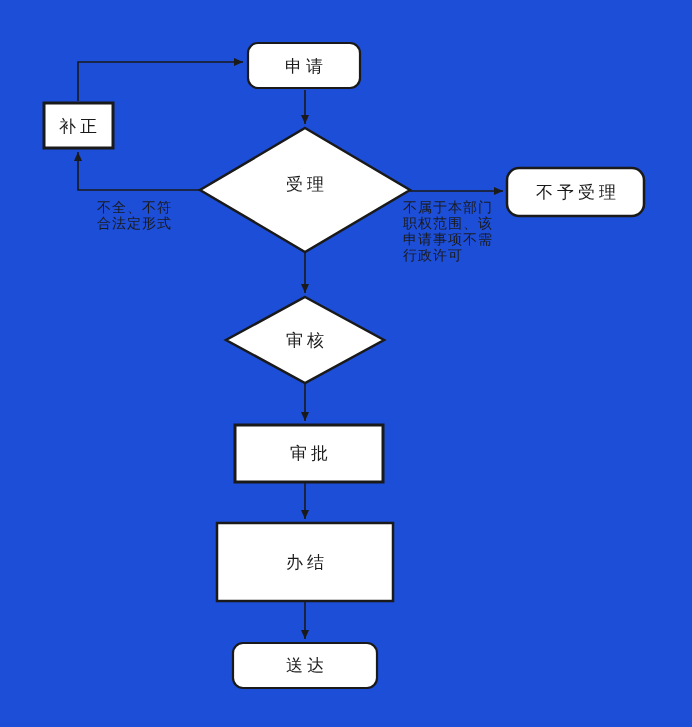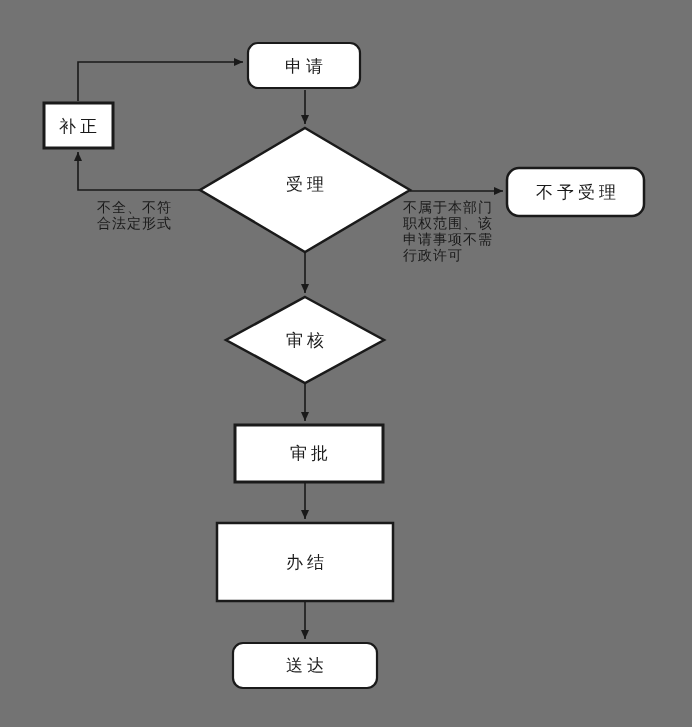--- a/index.html
+++ b/index.html
@@ -4,21 +4,21 @@
 <style>
   html, body {
     margin: 0;
     padding: 0;
     background: #ffffff;
   }
   .canvas {
     position: relative;
     width: 692px;
     height: 727px;
-    background: #737373;
+    background: #1d4ed8;
     font-family: "Liberation Sans", "DejaVu Sans", sans-serif;
   }
   svg {
     display: block;
   }
   .node-shape {
     fill: #ffffff;
     stroke: #1a1a1a;
   }
   .connector {

